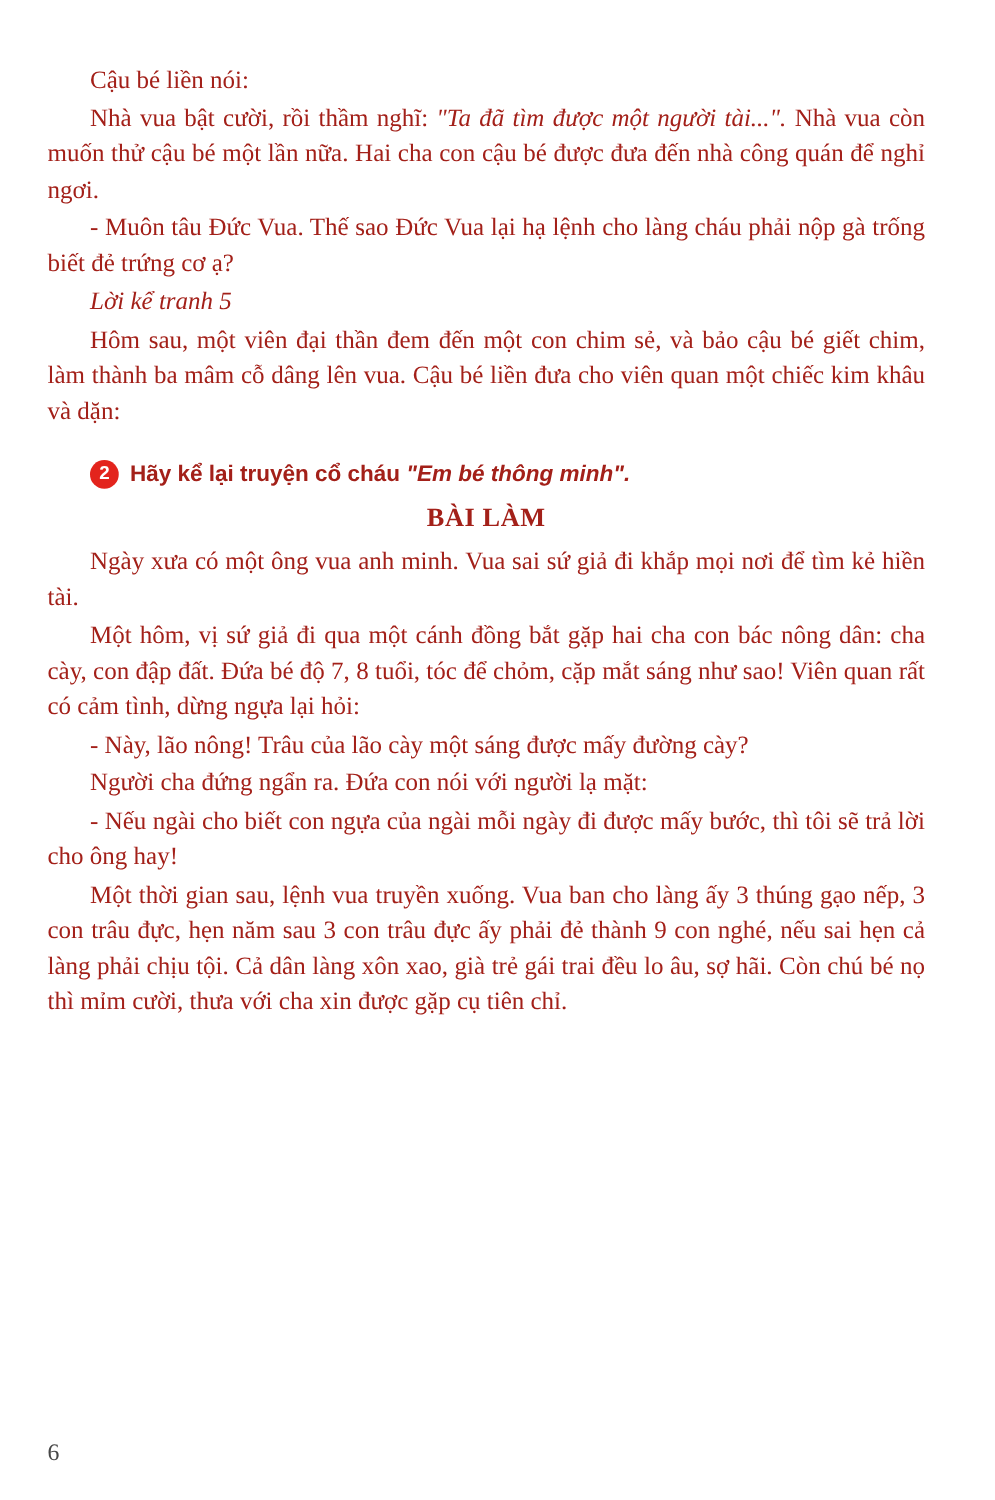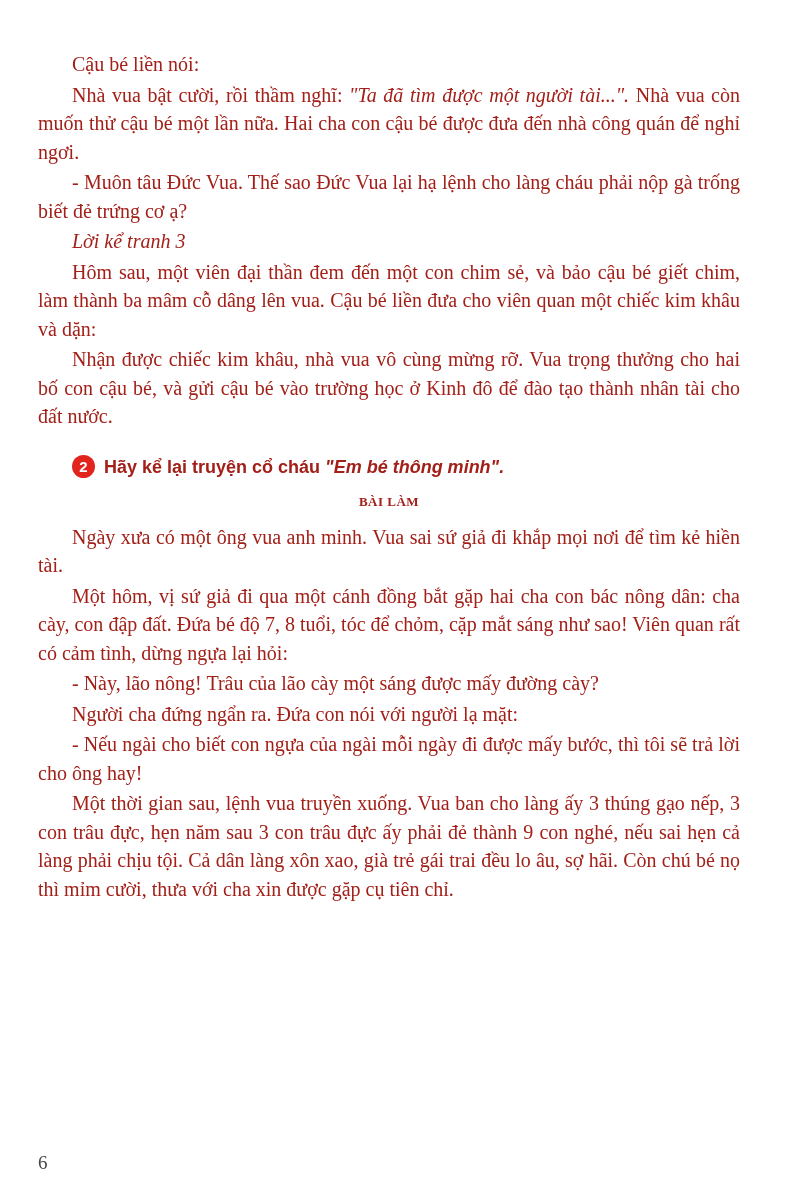--- a/index.html
+++ b/index.html
@@ -46,21 +46,21 @@
     align-items: center;
     justify-content: center;
     font-size: 15px;
     font-weight: bold;
     margin-right: 9px;
   }
   .question .q-title { font-style: italic; margin-left: 5px; }
   .heading {
     text-align: center;
     font-weight: bold;
-    font-size: 13px;
+    font-size: 21px;
     line-height: 26px;
     margin: 10px 0 8px 0;
     letter-spacing: 0.5px;
   }
   .page-number {
     position: absolute;
     left: 38px;
     bottom: 26px;
     font-size: 19px;
     color: #474747;
@@ -71,26 +71,25 @@
 <body>
 
 <div class="page">
 
   <p class="para"><span>Cậu bé liền nói:</span></p>
 
   <p class="para"><span>Nhà vua bật cười, rồi thầm nghĩ: </span><span class="italic">"Ta đã tìm được một người tài...".</span><span> Nhà vua còn muốn thử cậu bé một lần nữa. Hai cha con cậu bé được đưa đến nhà công quán để nghỉ ngơi.</span></p>
 
   <p class="para"><span>- Muôn tâu Đức Vua. Thế sao Đức Vua lại hạ lệnh cho làng cháu phải nộp gà trống biết đẻ trứng cơ ạ?</span></p>
 
-  <p class="para italic"><span>Lời kể tranh 3</span></p>
+  <p class="para italic"><span>Lời kể tranh 5</span></p>
 
   <p class="para"><span>Hôm sau, một viên đại thần đem đến một con chim sẻ, và bảo cậu bé giết chim, làm thành ba mâm cỗ dâng lên vua. Cậu bé liền đưa cho viên quan một chiếc kim khâu và dặn:</span></p>
 
 
-  <p class="para"><span>Nhận được chiếc kim khâu, nhà vua vô cùng mừng rỡ. Vua trọng thưởng cho hai bố con cậu bé, và gửi cậu bé vào trường học ở Kinh đô để đào tạo thành nhân tài cho đất nước.</span></p>
 
   <div class="question">
     <span class="badge">2</span>
     <span>Hãy kể lại truyện cổ cháu</span>
     <span class="q-title">"Em bé thông minh".</span>
   </div>
 
   <div class="heading">BÀI LÀM</div>
 
   <p class="para"><span>Ngày xưa có một ông vua anh minh. Vua sai sứ giả đi khắp mọi nơi để tìm kẻ hiền tài.</span></p>

